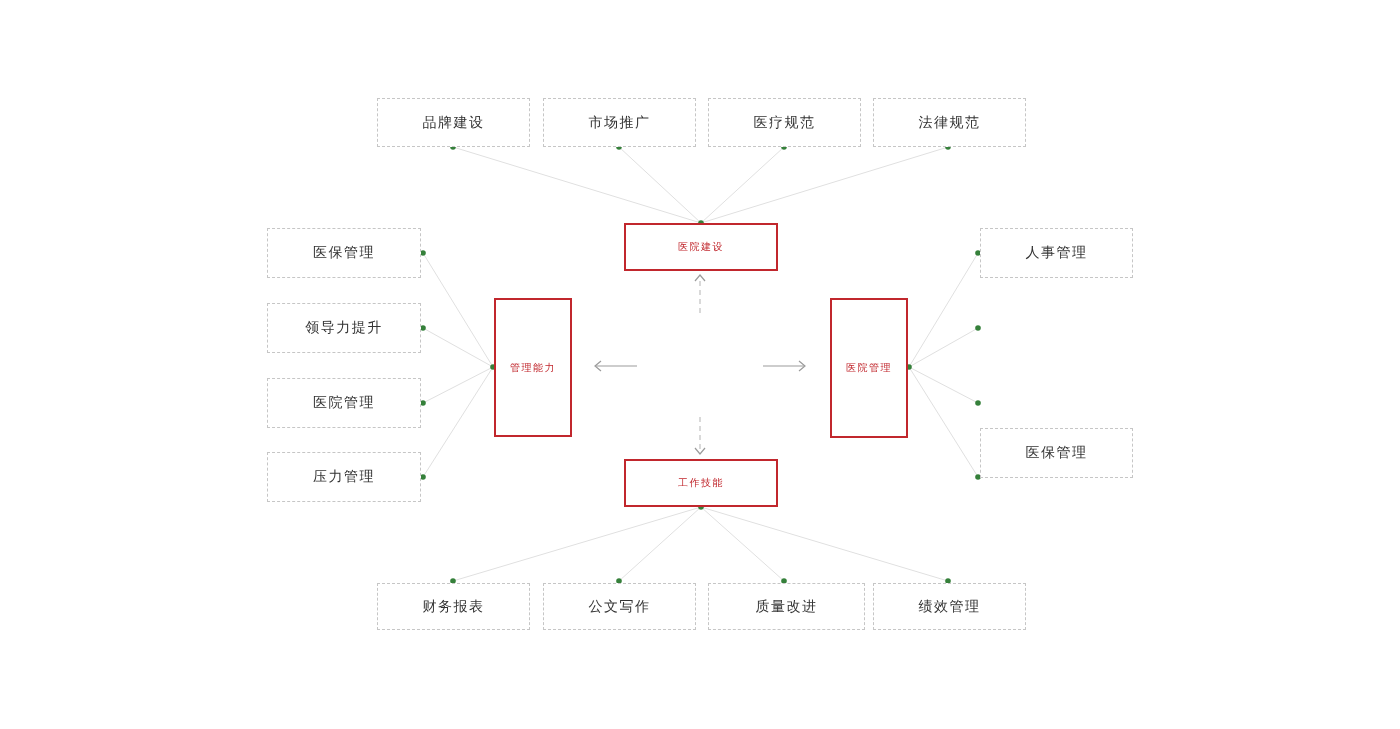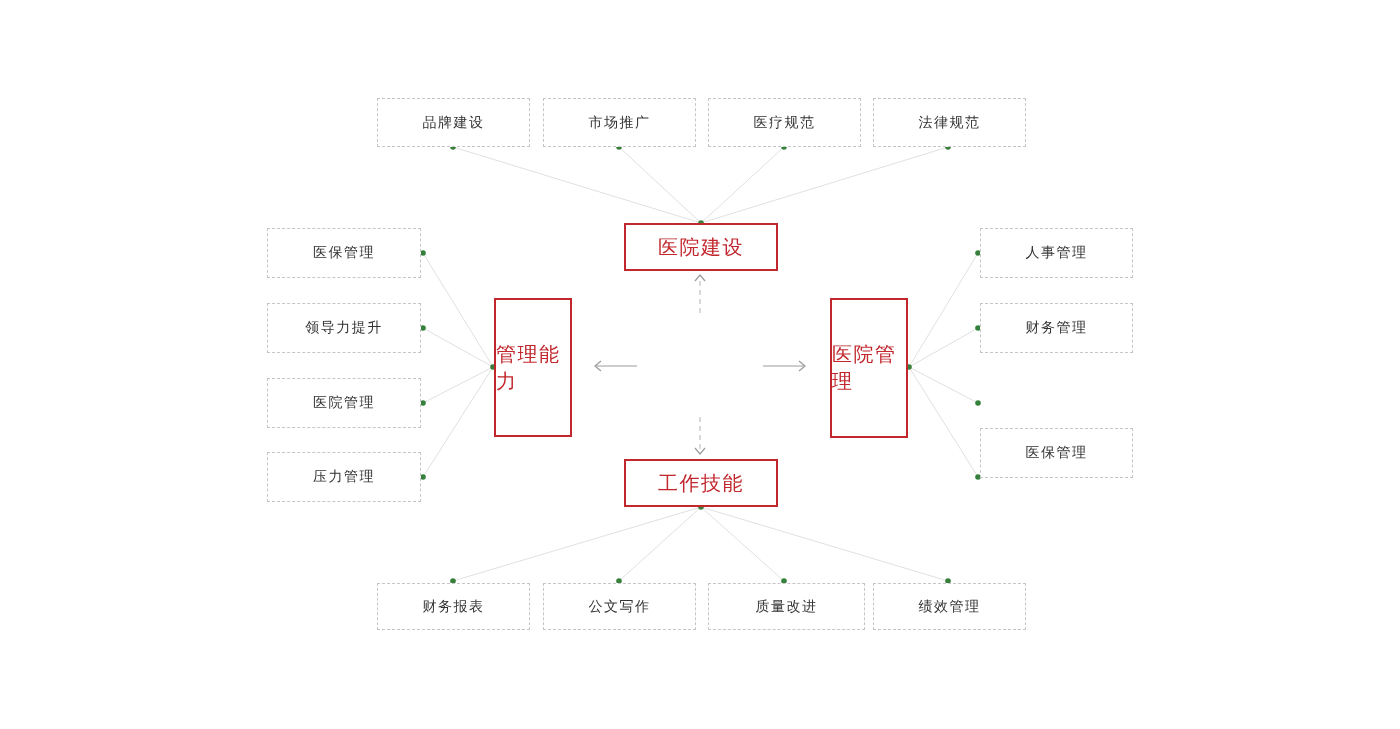--- a/index.html
+++ b/index.html
@@ -32,21 +32,21 @@
   }
   .leaf{
     border:1px dashed var(--leaf-border);
     color:var(--leaf-text);
     font-size:14px;
     letter-spacing:1.5px;
   }
   .branch{
     border:2px solid var(--branch-border);
     color:var(--branch-text);
-    font-size:20px;
+    font-size:10px;
     letter-spacing:1.5px;
   }
   .center-circle{
     border-radius:50%;
     background:var(--center-fill);
     color:var(--center-text);
     font-size:17px;
     font-weight:700;
     letter-spacing:2px;
   }
@@ -160,23 +160,20 @@
   <div class="node leaf" style="left:267px;top:378px;width:154px;height:50px">
       <span>医院管理</span>
     </div>
   <div class="node leaf" style="left:267px;top:452px;width:154px;height:50px">
       <span>压力管理</span>
     </div>
 
   <div class="node leaf" style="left:980px;top:228px;width:153px;height:50px">
       <span>人事管理</span>
     </div>
-  <div class="node leaf" style="left:980px;top:303px;width:153px;height:50px">
-      <span>财务管理</span>
-    </div>
   <div class="node leaf" style="left:980px;top:428px;width:153px;height:50px">
       <span>医保管理</span>
     </div>
 
   <div class="node leaf" style="left:377px;top:583px;width:153px;height:47px">
       <span>财务报表</span>
     </div>
   <div class="node leaf" style="left:543px;top:583px;width:153px;height:47px">
       <span>公文写作</span>
     </div>

